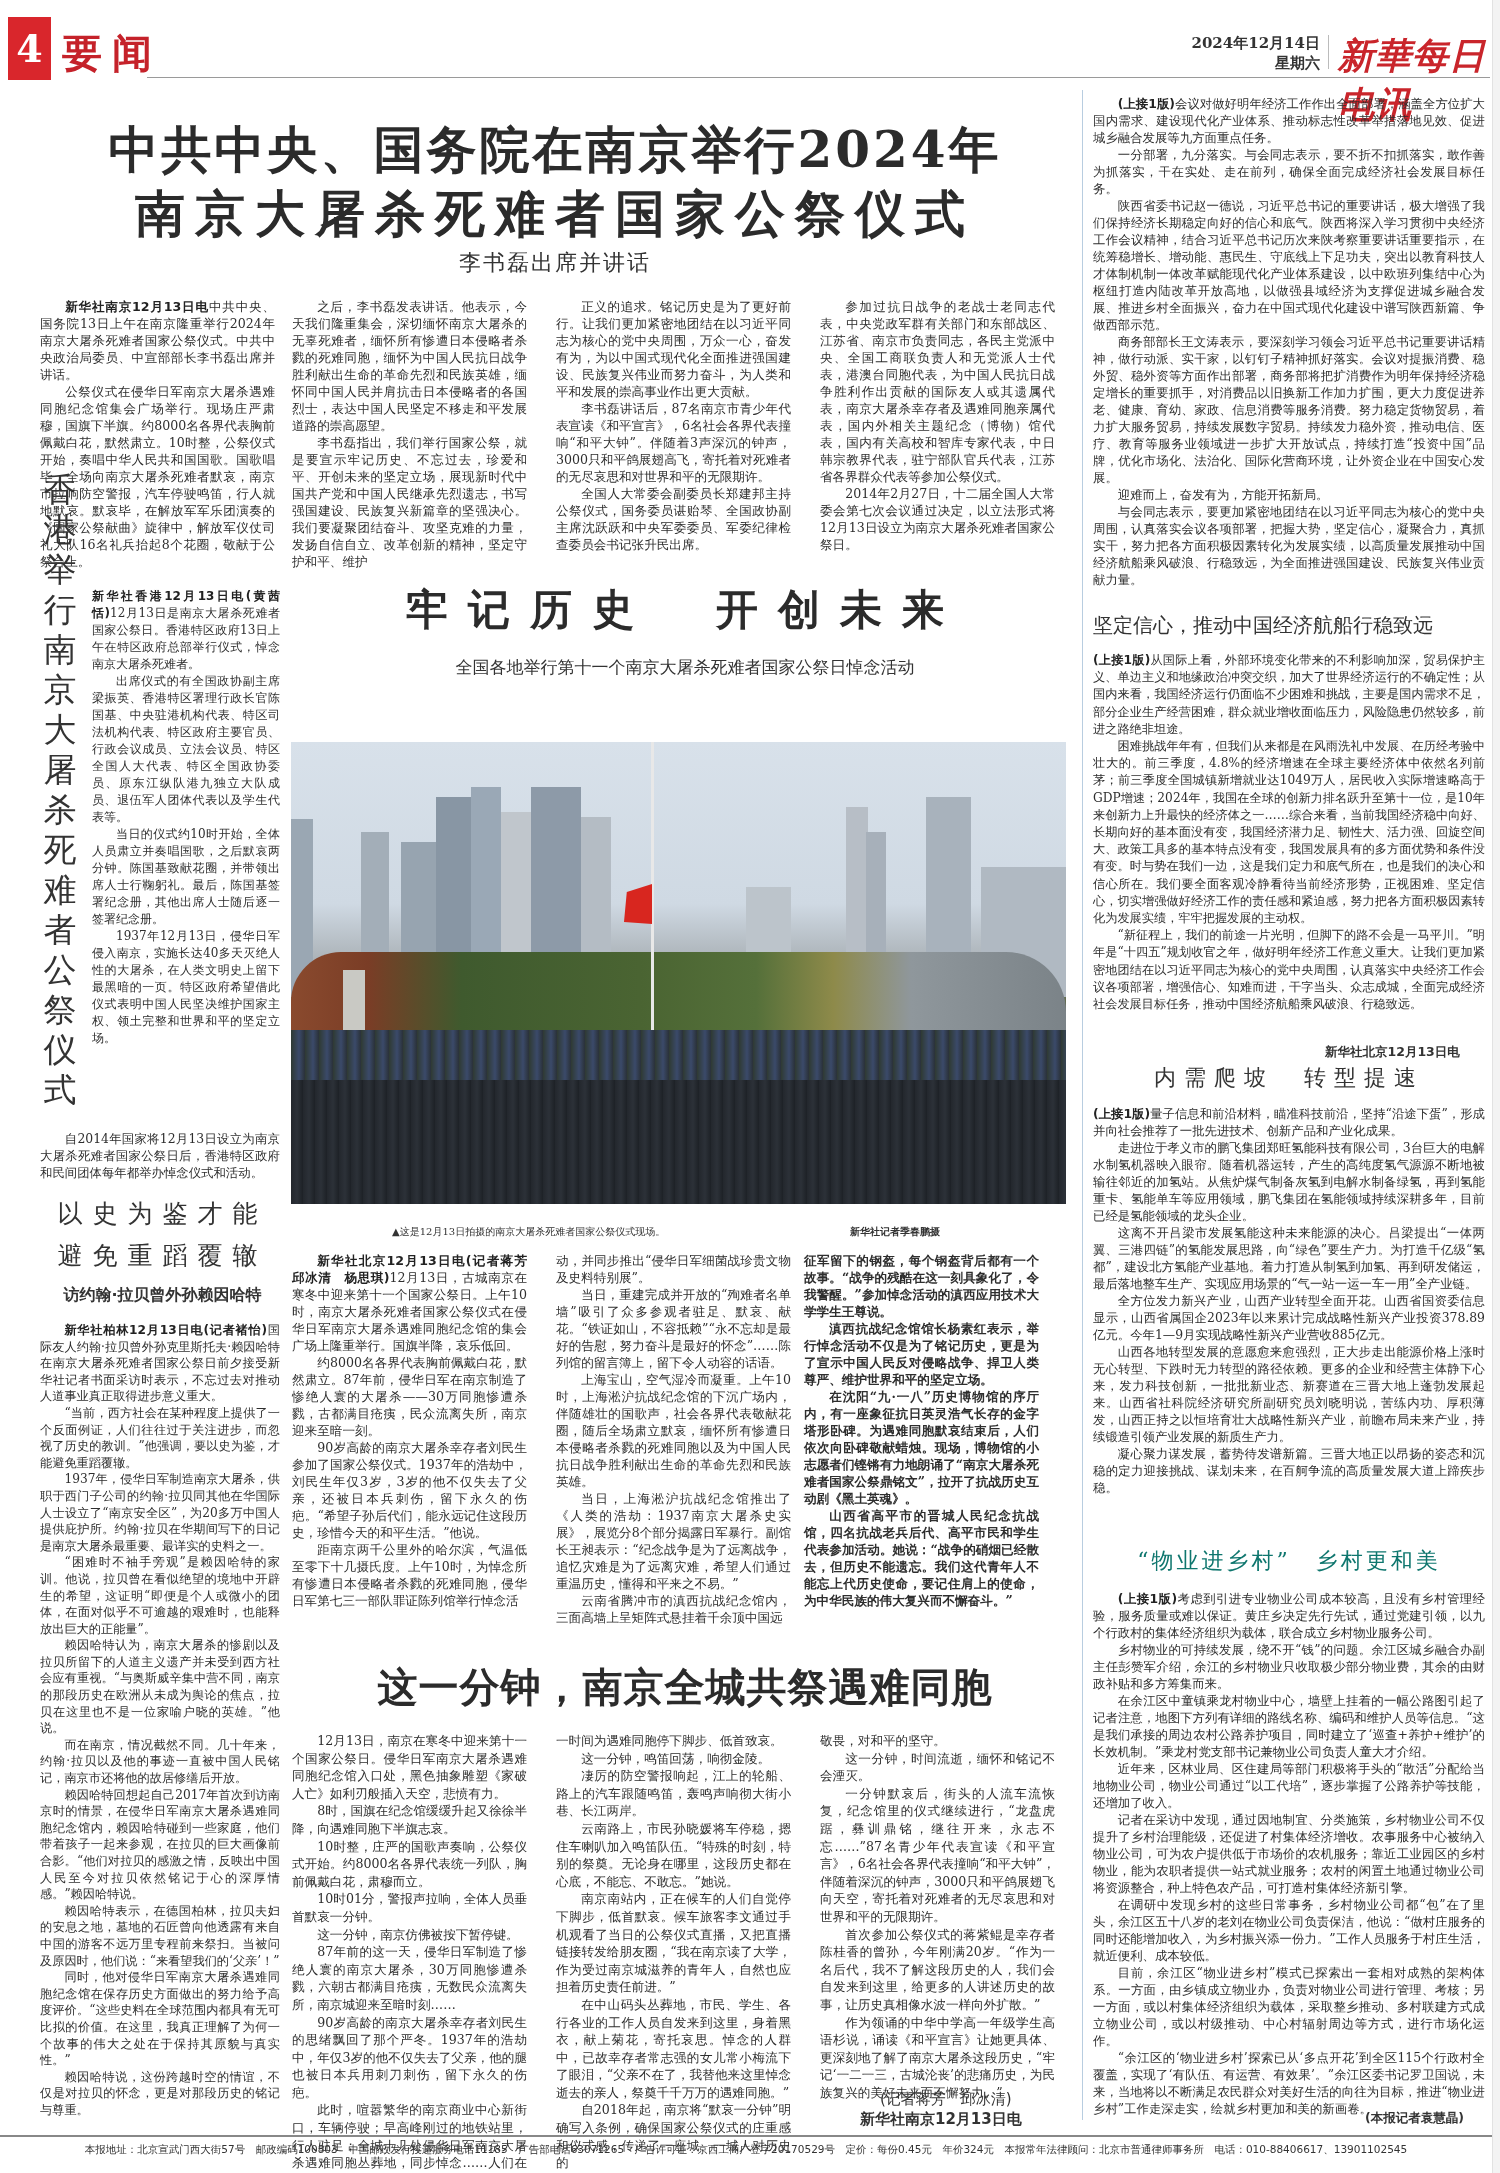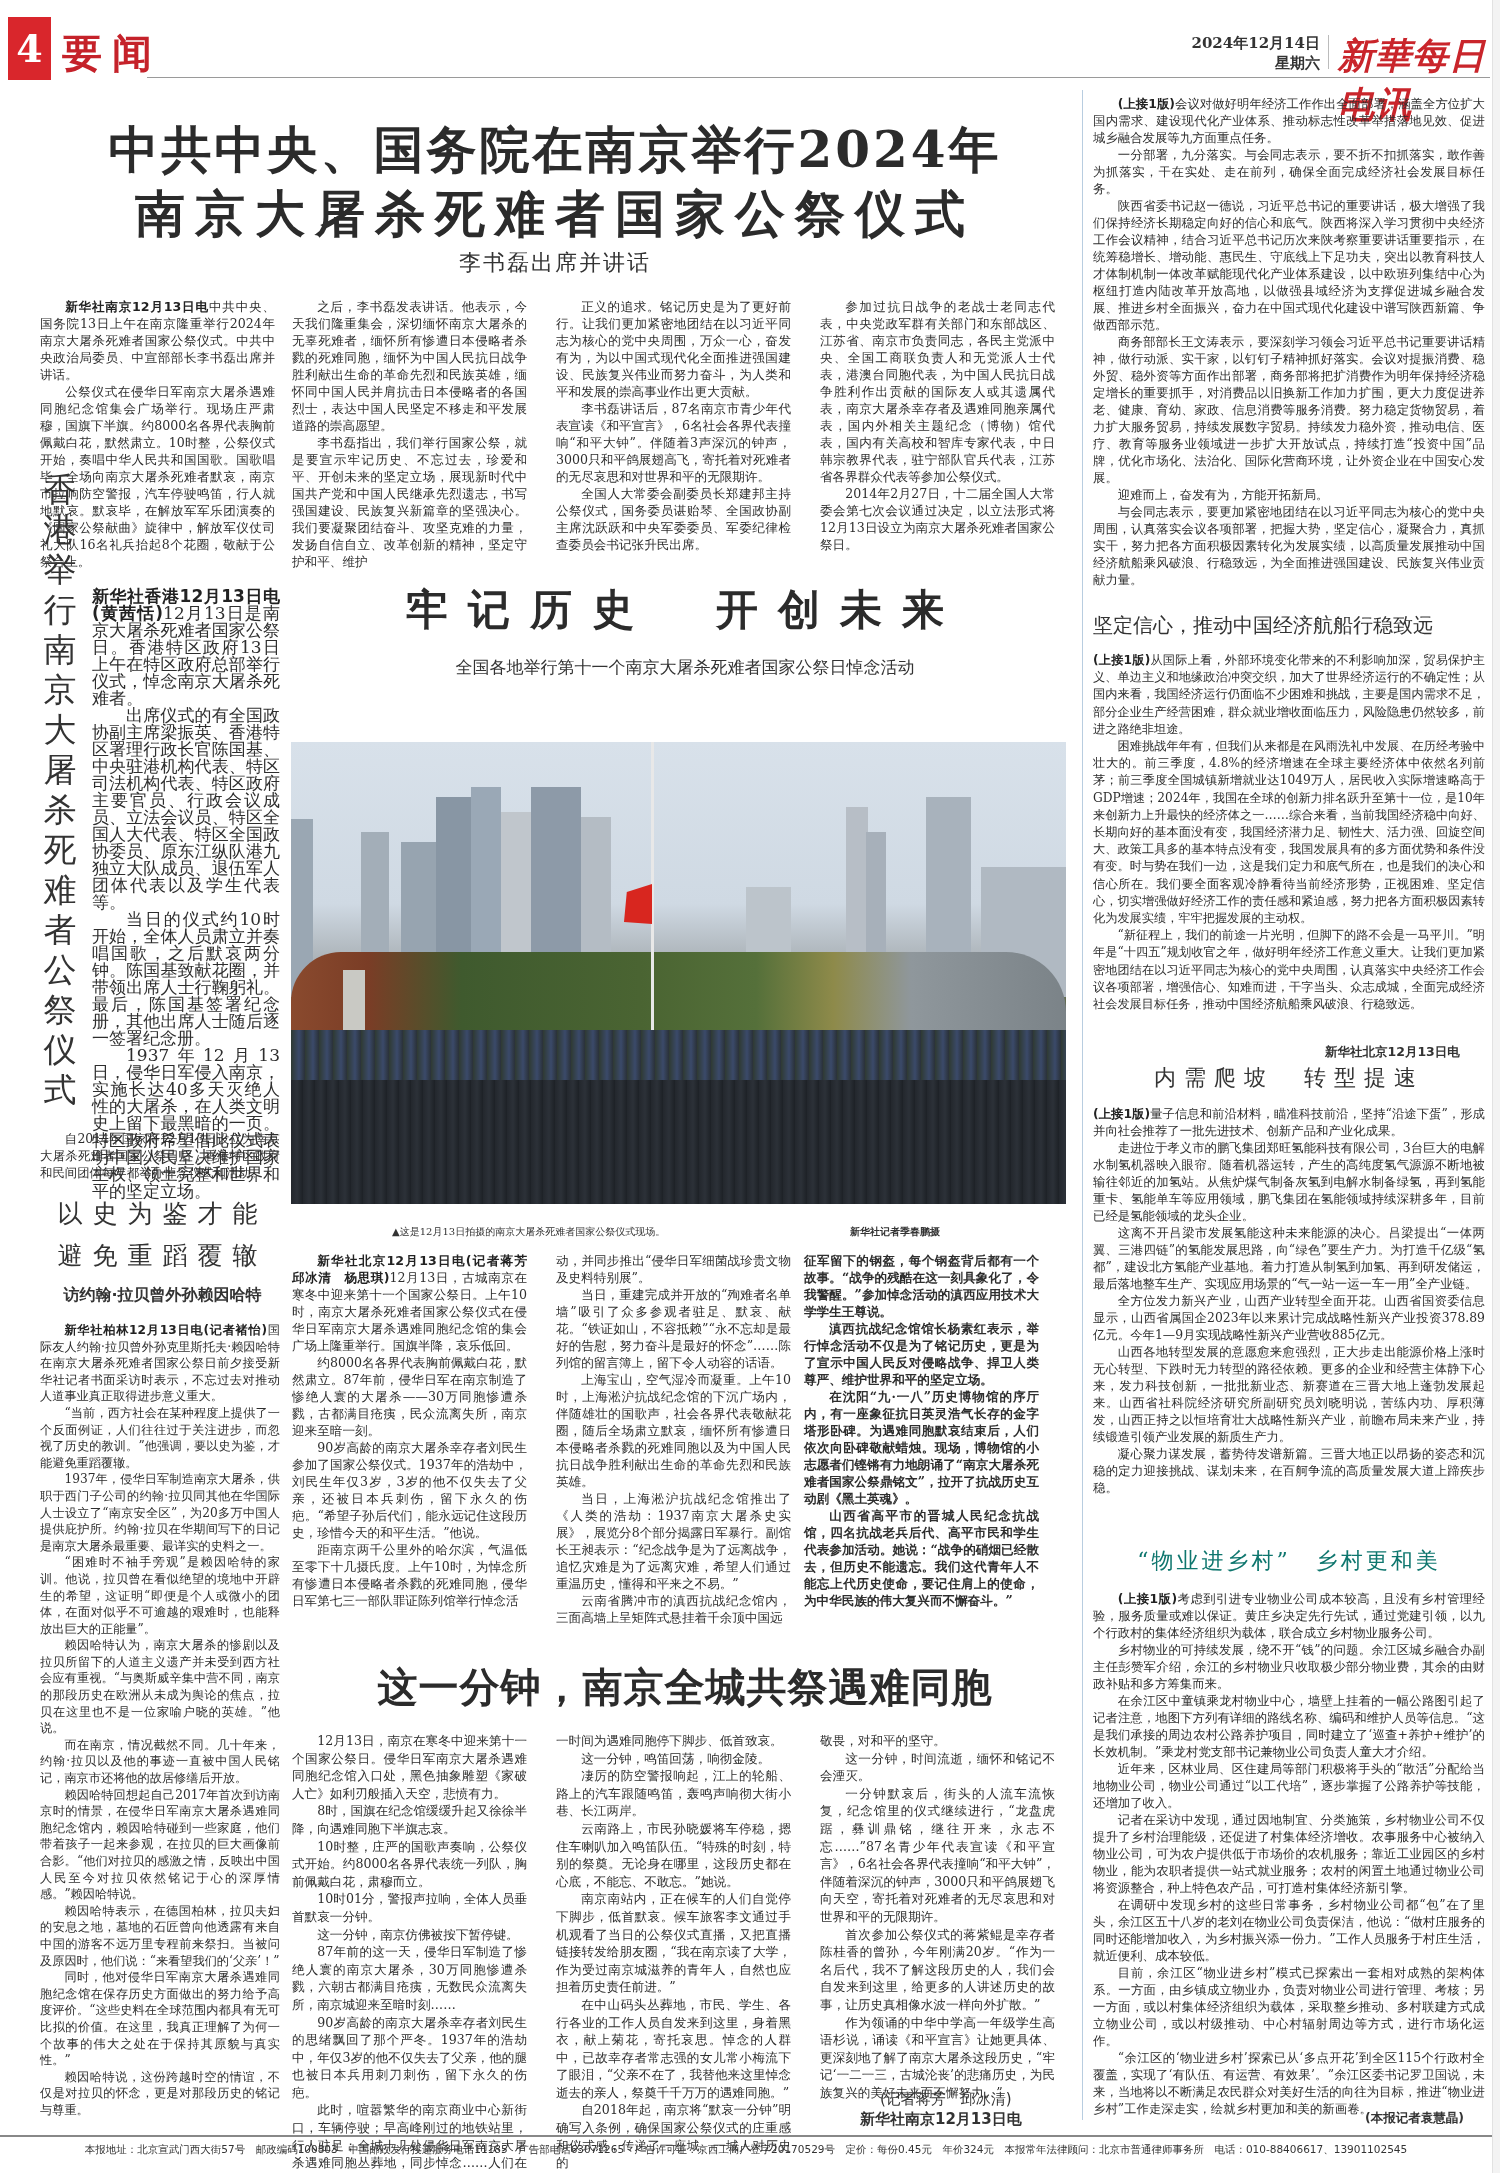--- a/index.html
+++ b/index.html
@@ -93,21 +93,21 @@
     <span>屠</span>
     <span>杀</span>
     <span>死</span>
     <span>难</span>
     <span>者</span>
     <span>公</span>
     <span>祭</span>
     <span>仪</span>
     <span>式</span>
   </div>
-<div class="abs body" style="left:92px;top:588px;width:188px;font-size:17px;">
+<div class="abs body" style="left:92px;top:588px;width:188px;font-size:12px;">
   <p style="text-indent:0;"><span class="dateline">新华社香港12月13日电(黄茜恬)</span><span>12月13日是南京大屠杀死难者国家公祭日。香港特区政府13日上午在特区政府总部举行仪式，悼念南京大屠杀死难者。</span></p>
   <p>出席仪式的有全国政协副主席梁振英、香港特区署理行政长官陈国基、中央驻港机构代表、特区司法机构代表、特区政府主要官员、行政会议成员、立法会议员、特区全国人大代表、特区全国政协委员、原东江纵队港九独立大队成员、退伍军人团体代表以及学生代表等。</p>
   <p>当日的仪式约10时开始，全体人员肃立并奏唱国歌，之后默哀两分钟。陈国基致献花圈，并带领出席人士行鞠躬礼。最后，陈国基签署纪念册，其他出席人士随后逐一签署纪念册。</p>
   <p>1937年12月13日，侵华日军侵入南京，实施长达40多天灭绝人性的大屠杀，在人类文明史上留下最黑暗的一页。特区政府希望借此仪式表明中国人民坚决维护国家主权、领土完整和世界和平的坚定立场。</p>
 </div>
 <div class="abs body" style="left:40px;top:1130px;width:240px;font-size:12.4px;">
   <p>自2014年国家将12月13日设立为南京大屠杀死难者国家公祭日后，香港特区政府和民间团体每年都举办悼念仪式和活动。</p>
 </div>
 
 <div class="abs sub-head2 serif" style="left:40px;top:1193px;width:245px;font-size:25px;line-height:42px;letter-spacing:10px;">

